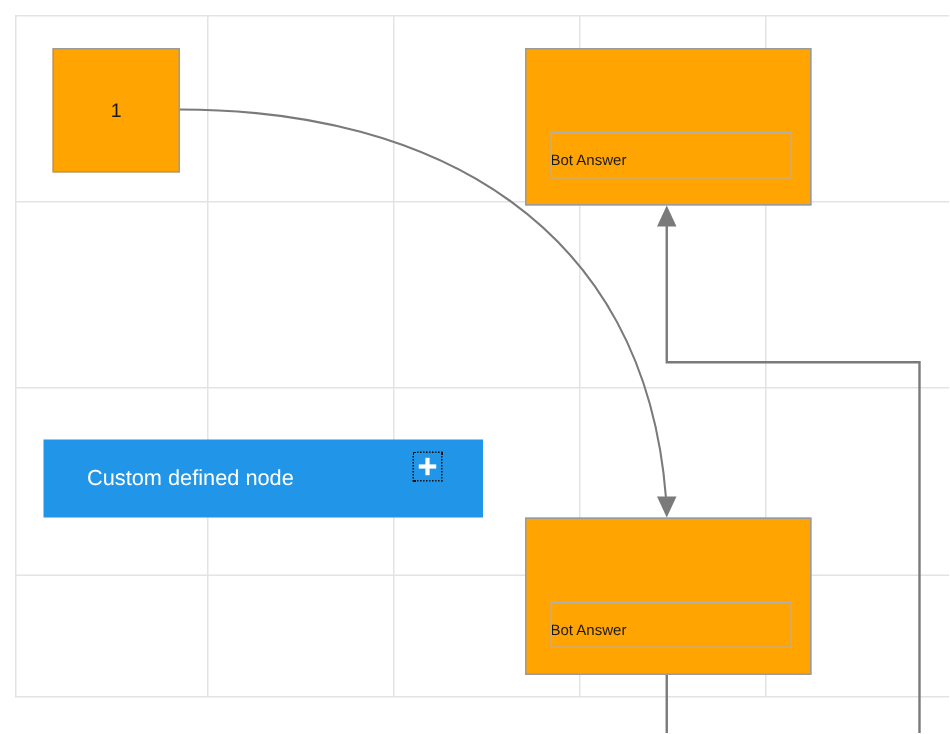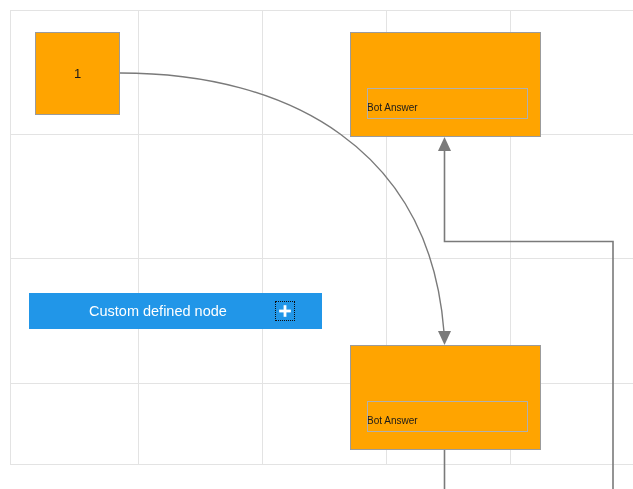--- a/index.html
+++ b/index.html
@@ -96,26 +96,25 @@
     box-sizing: border-box;
     border: 1px solid #b0b0b0;
     background: transparent;
   }
   
   .palette-bar {
     position: absolute;
     left: 29px;
     top: 293px;
     width: 293px;
-    height: 36px;
+    height: 52px;
     background: #2196e8;
     display: flex;
     align-items: center;
     box-sizing: border-box;
-    padding-left: 31px;
   }
   .palette-label {
     color: #ffffff;
     font-size: 14.5px;
     margin-left: 29px;
     line-height: 1;
     white-space: nowrap;
     user-select: none;
   }
   .palette-add {

